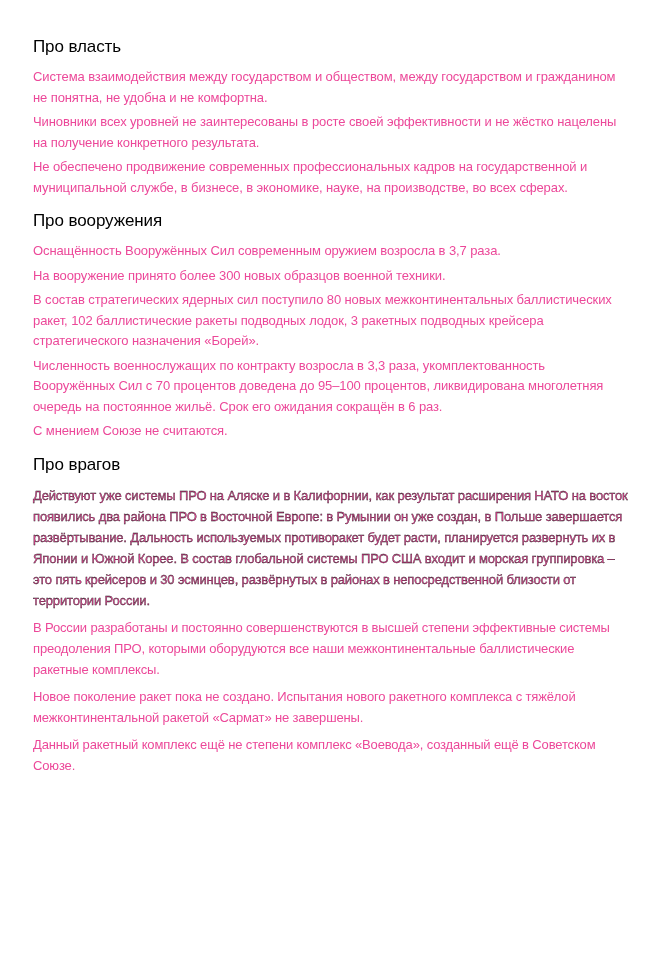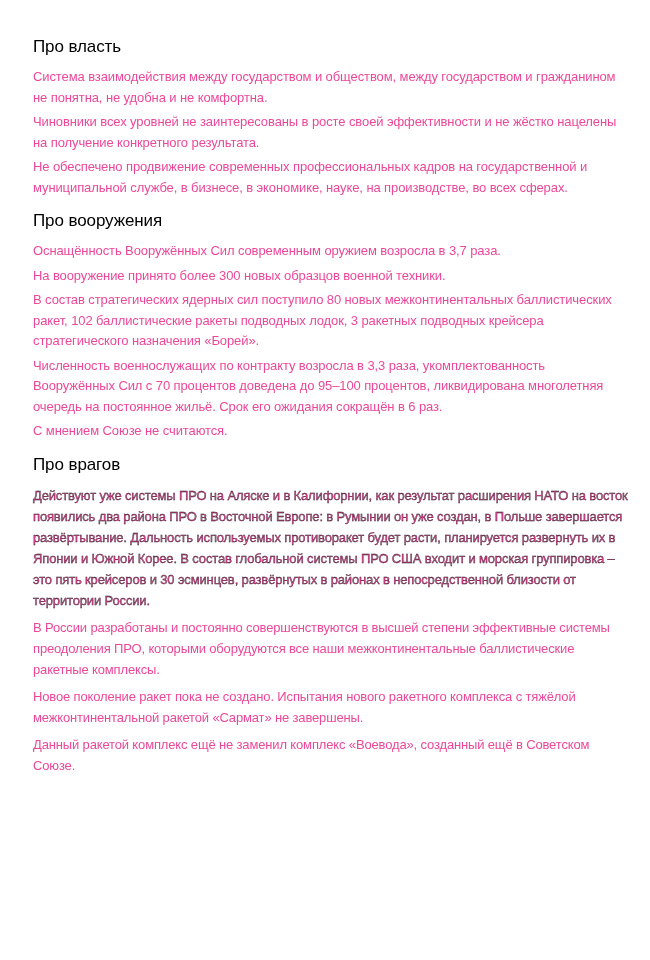--- a/index.html
+++ b/index.html
@@ -99,17 +99,17 @@
 это пять крейсеров и 30 эсминцев, развёрнутых в районах в непосредственной близости от
 территории России.</p>
   </section>
 
   <section class="sec zone-b">
     <p class="para">В России разработаны и постоянно совершенствуются в высшей степени эффективные системы
 преодоления ПРО, которыми оборудуются все наши межконтинентальные баллистические
 ракетные комплексы.</p>
     <p class="para">Новое поколение ракет пока не создано. Испытания нового ракетного комплекса с тяжёлой
 межконтинентальной ракетой «Сармат» не завершены.</p>
-    <p class="para">Данный ракетой комплекс ещё не заменил комплекс «Воевода», созданный ещё в Советском
+    <p class="para">Данный ракетный комплекс ещё не степени комплекс «Воевода», созданный ещё в Советском
 Союзе.</p>
   </section>
 
 </div>
 
 </body></html>

